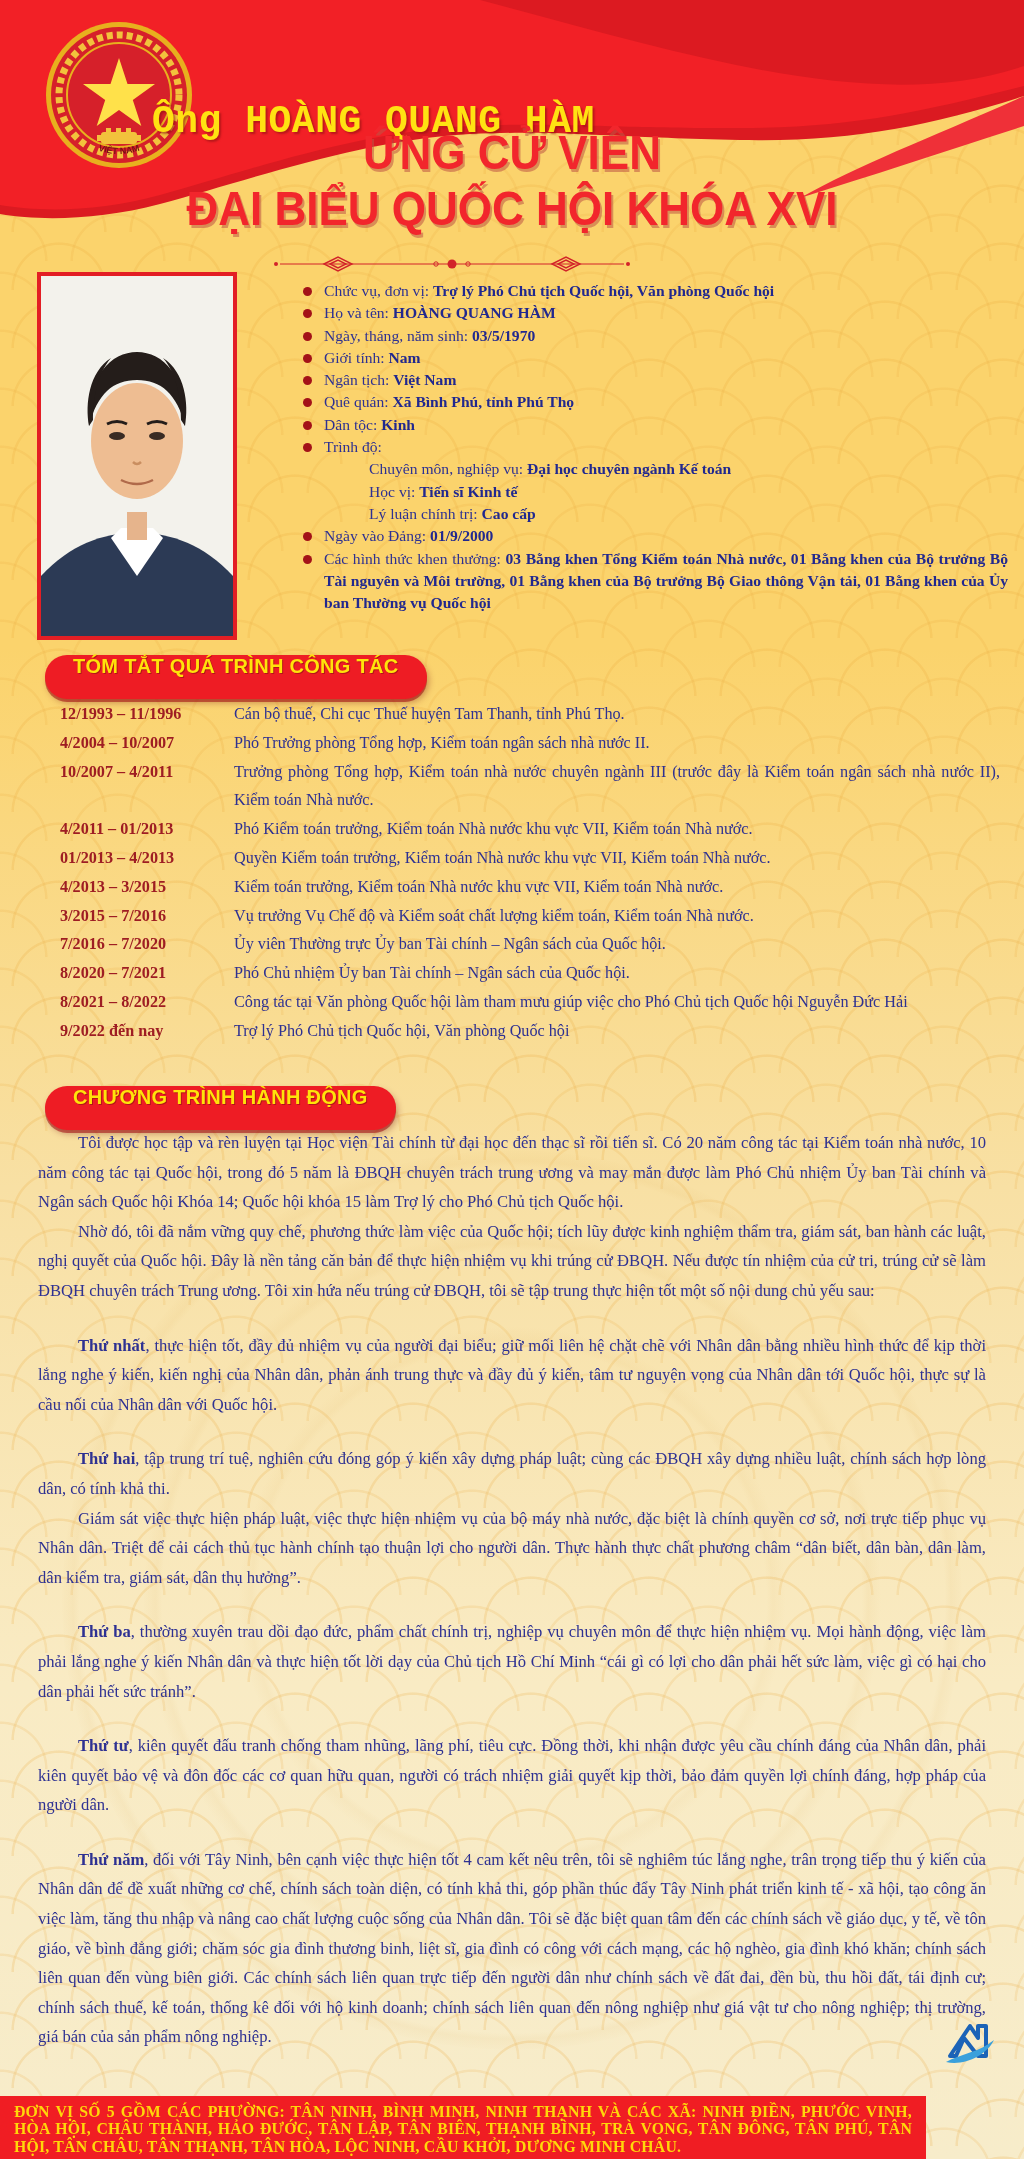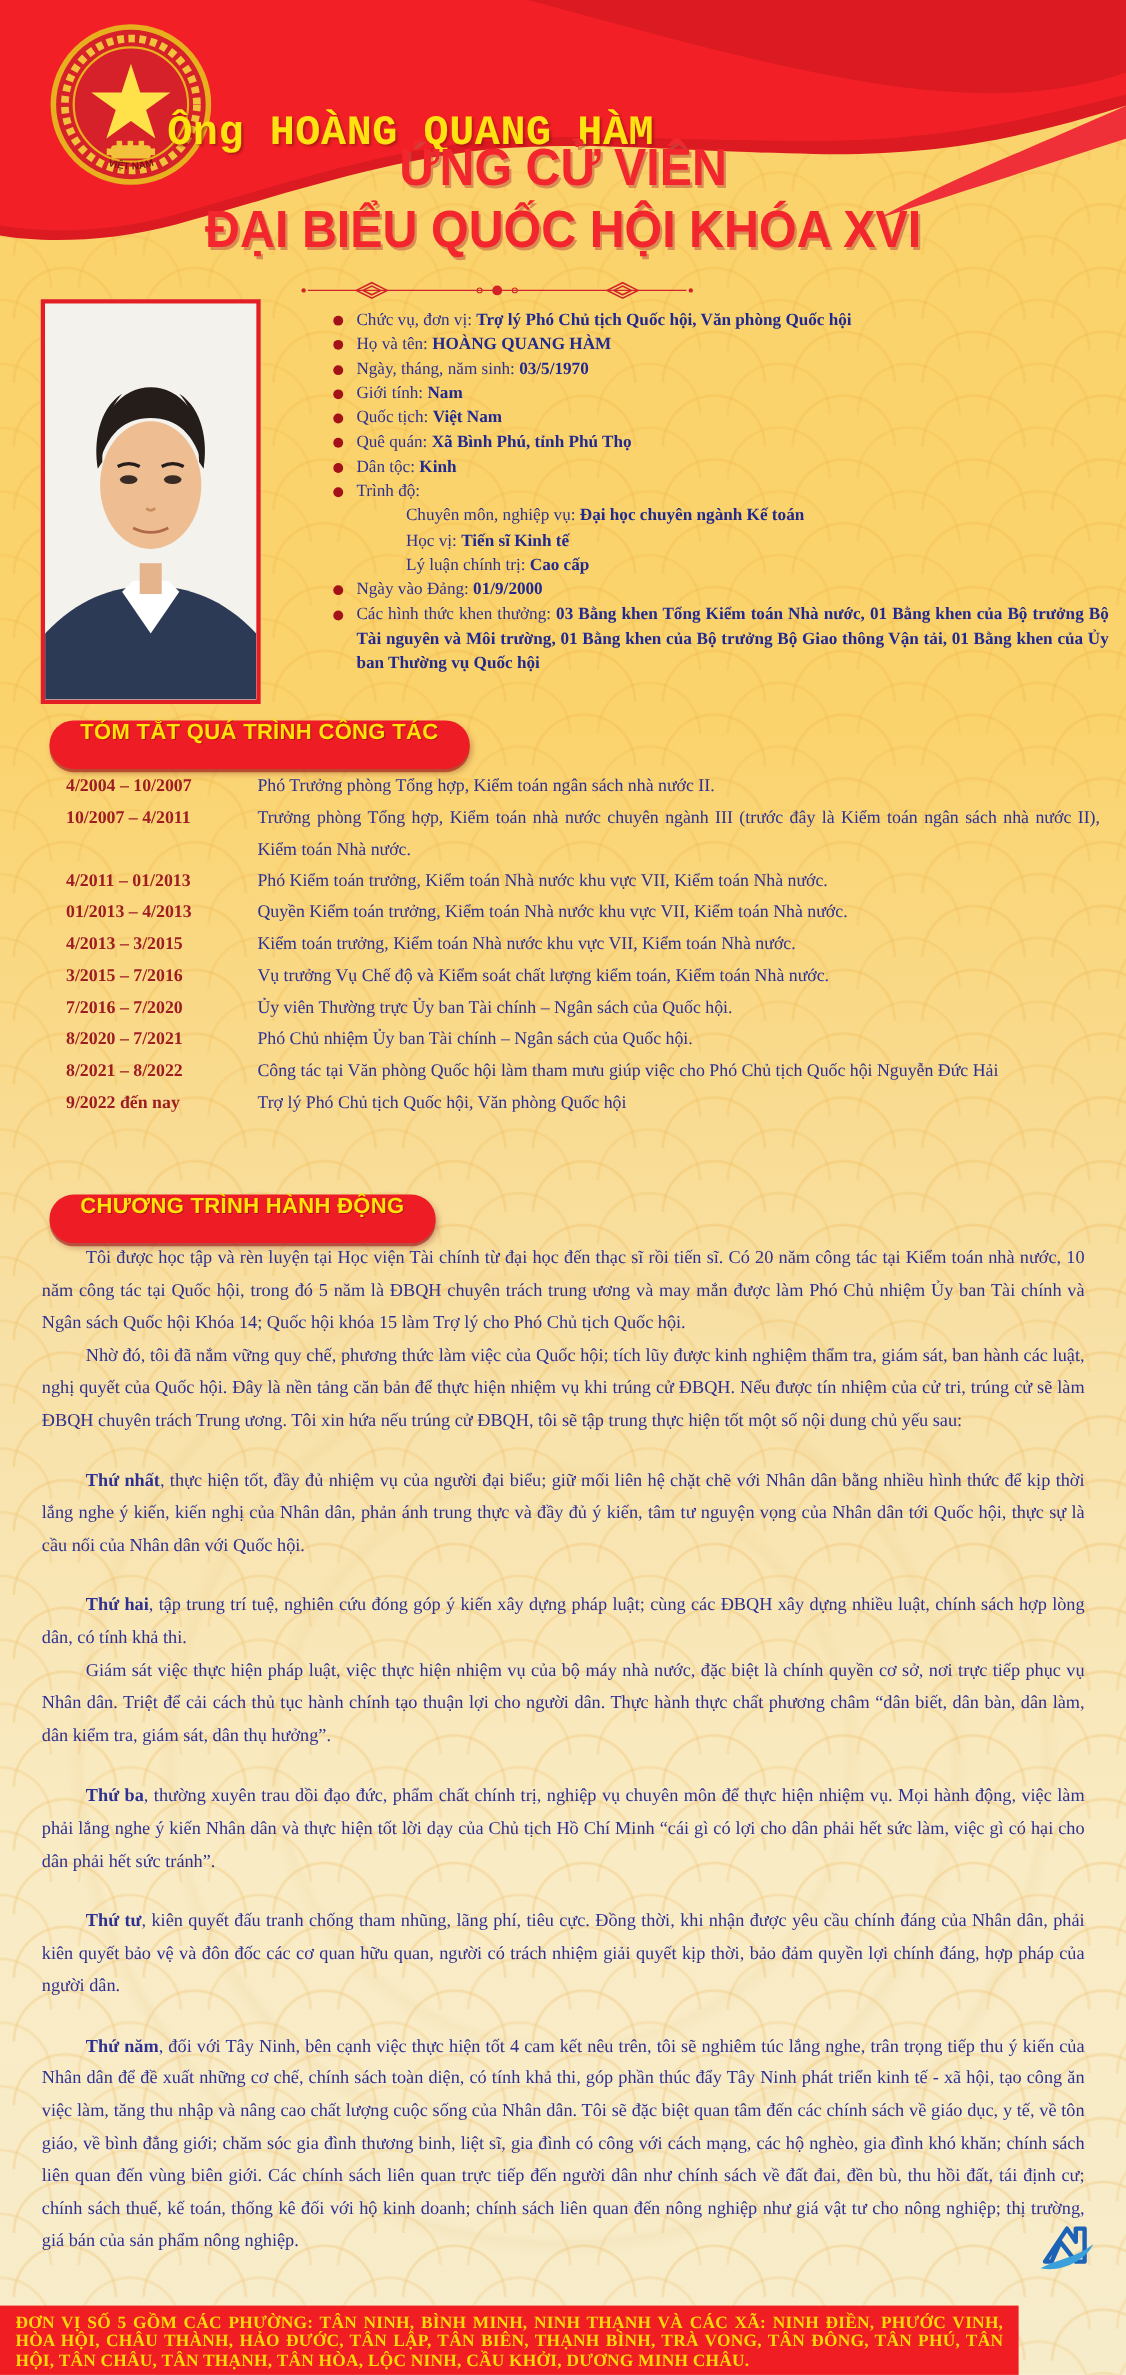--- a/index.html
+++ b/index.html
@@ -136,35 +136,39 @@
       <path d="M92,186 Q96,190 100,186" stroke="#c98e60" stroke-width="2.5" fill="none"></path>
       <path d="M80,204 Q96,212 112,204" stroke="#b06a4a" stroke-width="2.5" fill="none"></path>
     </svg>
   </div>
 
   <div class="profile" id="profile-list">
       <div class="row"><span class="dot"></span><span>Chức vụ, đơn vị: </span><span class="val">Trợ lý Phó Chủ tịch Quốc hội, Văn phòng Quốc hội</span></div>
       <div class="row"><span class="dot"></span><span>Họ và tên: </span><span class="val">HOÀNG QUANG HÀM</span></div>
       <div class="row"><span class="dot"></span><span>Ngày, tháng, năm sinh: </span><span class="val">03/5/1970</span></div>
       <div class="row"><span class="dot"></span><span>Giới tính: </span><span class="val">Nam</span></div>
-      <div class="row"><span class="dot"></span><span>Quốc tịch: </span><span class="val">Việt Nam</span></div>
+      <div class="row"><span class="dot"></span><span>Ngân tịch: </span><span class="val">Việt Nam</span></div>
       <div class="row"><span class="dot"></span><span>Quê quán: </span><span class="val">Xã Bình Phú, tỉnh Phú Thọ</span></div>
       <div class="row"><span class="dot"></span><span>Dân tộc: </span><span class="val">Kinh</span></div>
       <div class="row"><span class="dot"></span><span>Trình độ:</span><span class="val"></span></div>
       <div class="row indent"><span>Chuyên môn, nghiệp vụ: </span><span class="val">Đại học chuyên ngành Kế toán</span></div>
       <div class="row indent"><span>Học vị: </span><span class="val">Tiến sĩ Kinh tế</span></div>
       <div class="row indent"><span>Lý luận chính trị: </span><span class="val">Cao cấp</span></div>
       <div class="row"><span class="dot"></span><span>Ngày vào Đảng: </span><span class="val">01/9/2000</span></div>
       <div class="row"><span class="dot"></span><span>Các hình thức khen thưởng: </span><span class="val">03 Bằng khen Tổng Kiểm toán Nhà nước, 01 Bằng khen của Bộ trưởng Bộ Tài nguyên và Môi trường, 01 Bằng khen của Bộ trưởng Bộ Giao thông Vận tải, 01 Bằng khen của Ủy ban Thường vụ Quốc hội</span></div>
     </div>
 
   <div class="pill pill-1">
     <span>TÓM TẮT QUÁ TRÌNH CÔNG TÁC</span>
   </div>
   <div class="career" id="career-list">
+      <div class="entry">
+        <div class="period">12/1993 – 11/1996</div>
+        <div class="detail">Cán bộ thuế, Chi cục Thuế huyện Tam Thanh, tỉnh Phú Thọ.</div>
+      </div>
       <div class="entry">
         <div class="period">4/2004 – 10/2007</div>
         <div class="detail">Phó Trưởng phòng Tổng hợp, Kiểm toán ngân sách nhà nước II.</div>
       </div>
       <div class="entry">
         <div class="period">10/2007 – 4/2011</div>
         <div class="detail">Trưởng phòng Tổng hợp, Kiểm toán nhà nước chuyên ngành III (trước đây là Kiểm toán ngân sách nhà nước II), Kiểm toán Nhà nước.</div>
       </div>
       <div class="entry">
         <div class="period">4/2011 – 01/2013</div>

